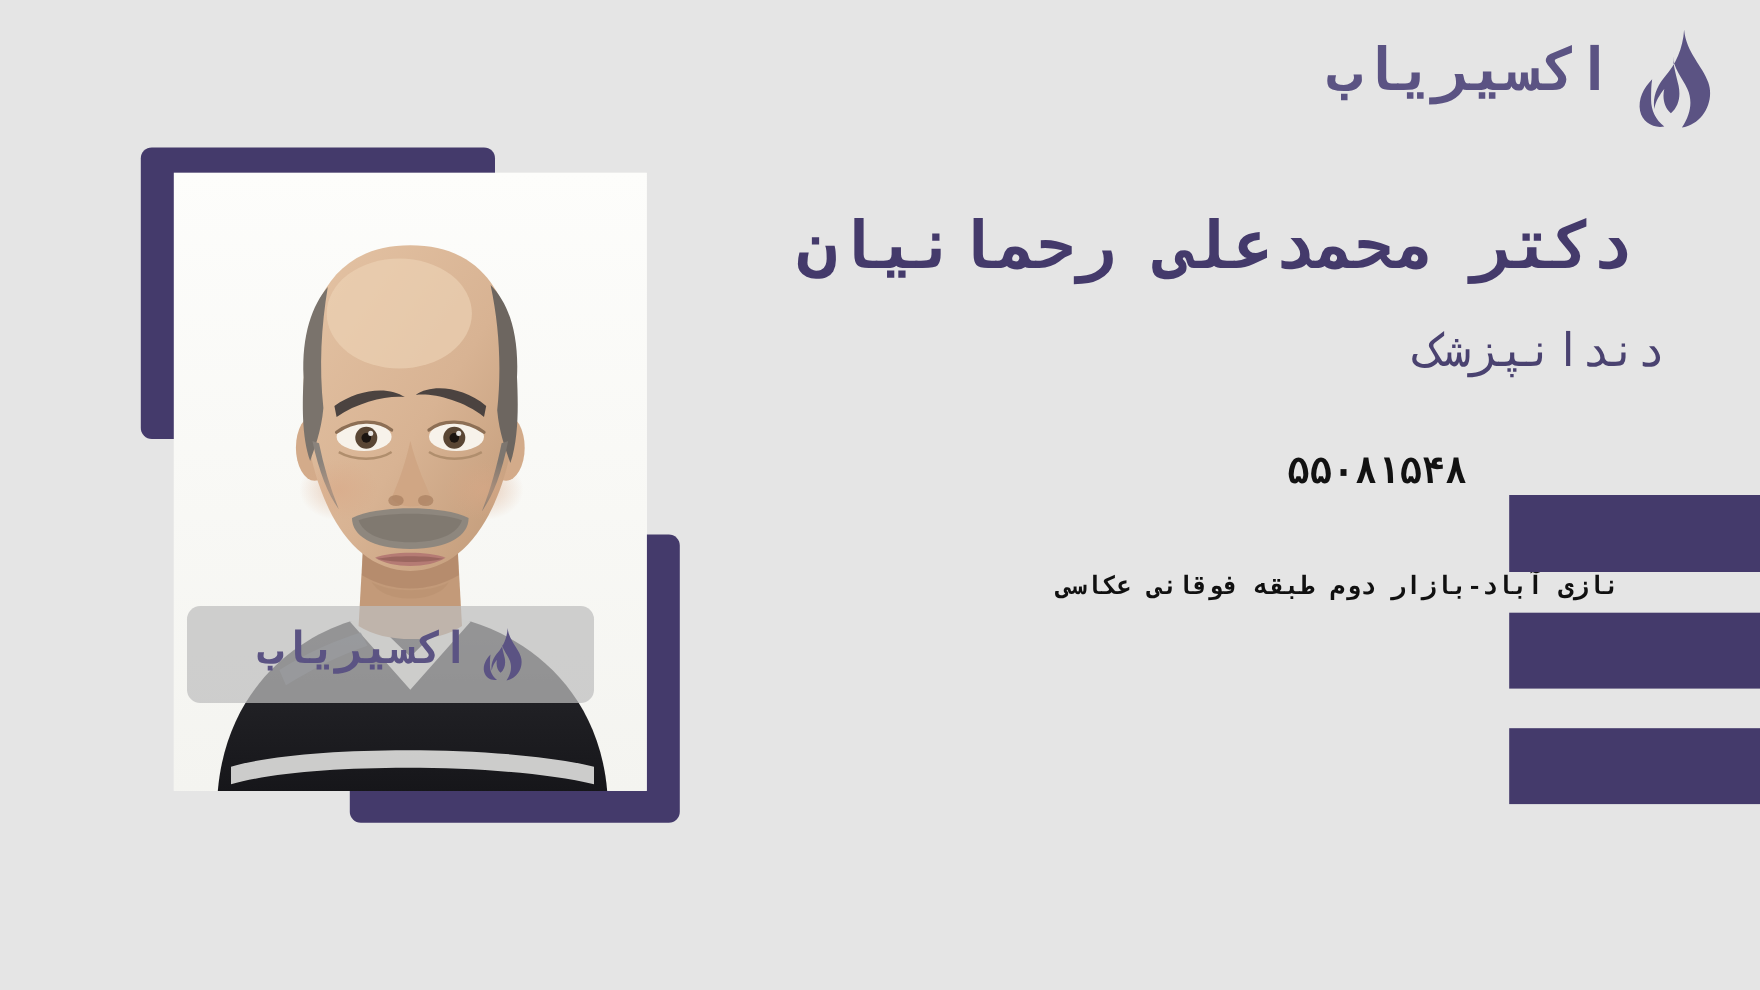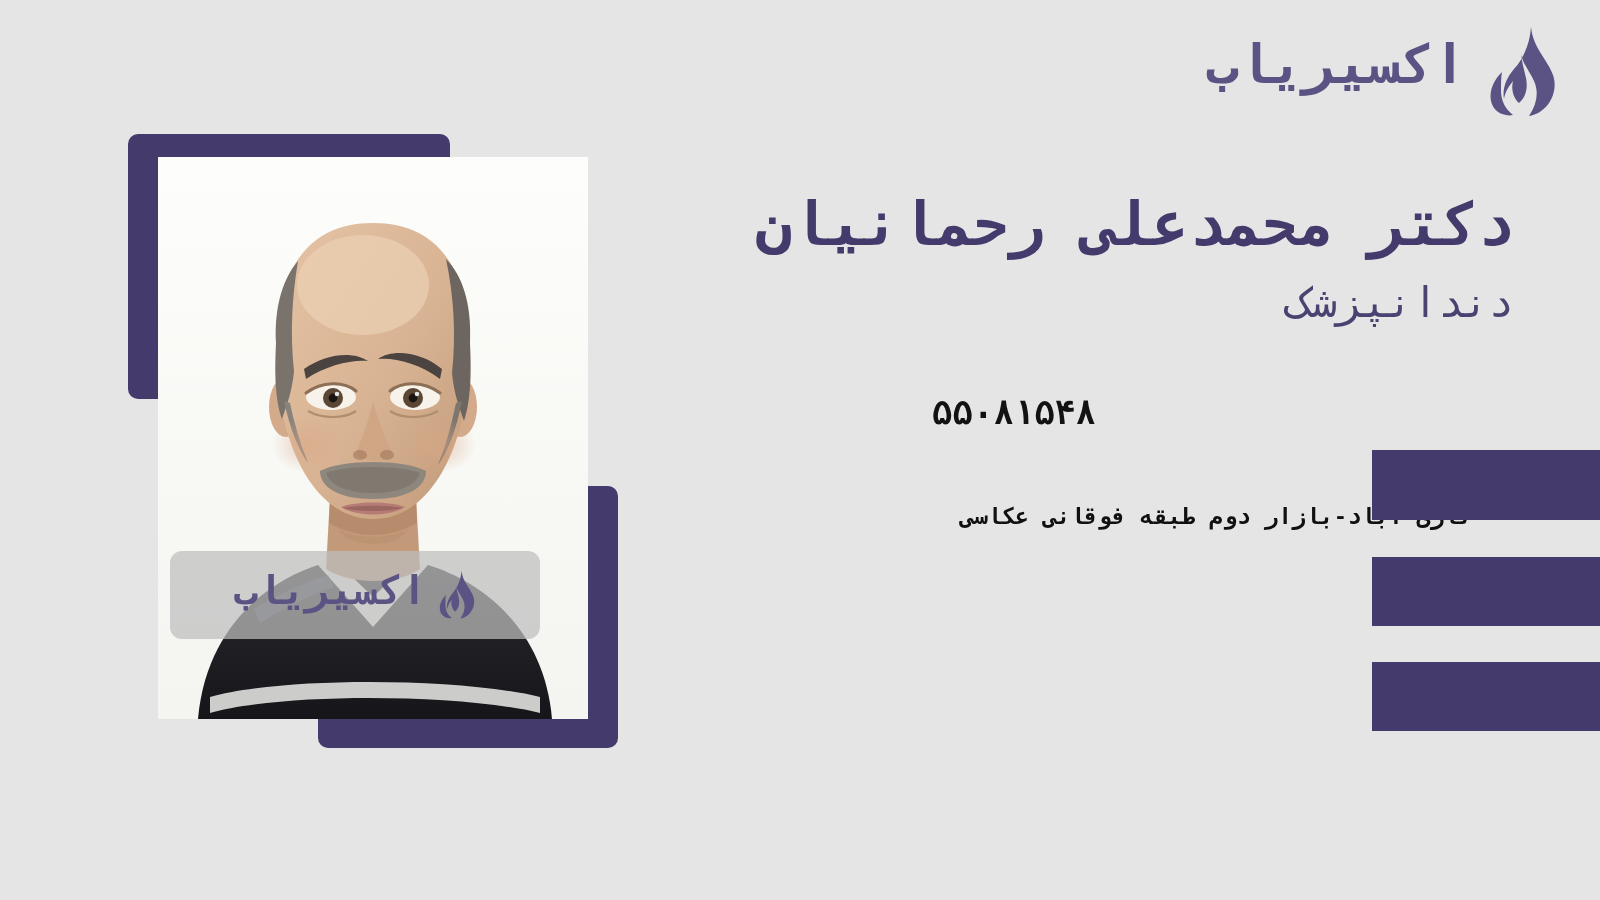--- a/index.html
+++ b/index.html
@@ -132,38 +132,39 @@
     text-align: right;
     direction: rtl;
   }
   .doctor-name {
     font-size: 60px;
     font-weight: 700;
     color: #443a6b;
     line-height: 1.12;
     margin: 0;
     white-space: nowrap;
+    text-align: center;
   }
   .specialty {
     font-size: 42px;
     font-weight: 400;
     color: #4a4270;
     line-height: 1.2;
-    margin: 18px 0 0 0;
+    margin: 34px 0 0 0;
     white-space: nowrap;
   }
   .phone {
     font-size: 34px;
     font-weight: 700;
     color: #121212;
     margin: 66px 0 0 0;
     line-height: 1;
     direction: ltr;
     unicode-bidi: isolate;
-    text-align: center;
+    text-align: right;
     padding-right: 180px;
   }
   .address {
     font-size: 23px;
     font-weight: 700;
     color: #101010;
     margin: 73px 0 0 0;
     line-height: 1.2;
     white-space: nowrap;
     padding-right: 42px;

